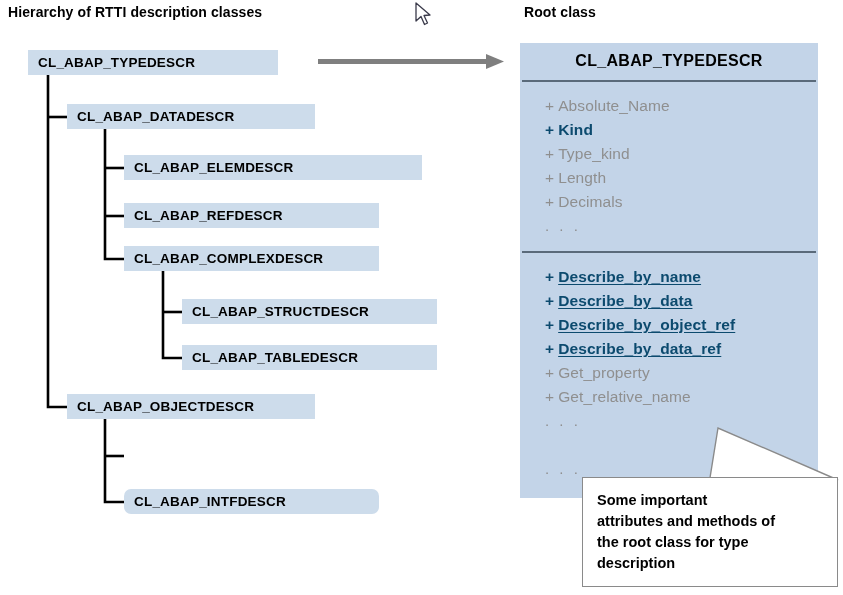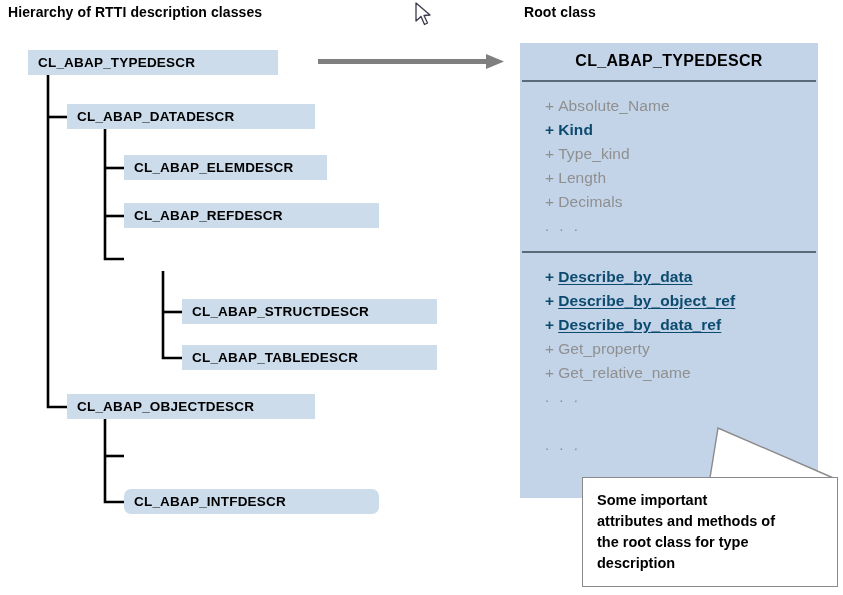--- a/index.html
+++ b/index.html
@@ -175,22 +175,23 @@
 
       <path d="M 163 271 L 163 358 L 182 358"></path>
       <path d="M 163 312 L 182 312"></path>
 
       <path d="M 105 419 L 105 502 L 124 502"></path>
       <path d="M 105 456 L 124 456"></path>
     </g>
   </svg>
 <div class="tree-node" style="left: 28px; top: 50px; width: 250px;">CL_ABAP_TYPEDESCR</div>
     <div class="tree-node" style="left: 67px; top: 104px; width: 248px;">CL_ABAP_DATADESCR</div>
-    <div class="tree-node" style="left: 124px; top: 155px; width: 203px;">CL_ABAP_ELEMDESCR</div>
+    <div class="tree-node" style="left: 124px; top: 155px; width: 298px;">CL_ABAP_ELEMDESCR</div>
     <div class="tree-node" style="left: 124px; top: 203px; width: 255px;">CL_ABAP_REFDESCR</div>
+    <div class="tree-node" style="left: 124px; top: 246px; width: 255px;">CL_ABAP_COMPLEXDESCR</div>
     <div class="tree-node" style="left: 182px; top: 299px; width: 255px;">CL_ABAP_STRUCTDESCR</div>
     <div class="tree-node" style="left: 182px; top: 345px; width: 255px;">CL_ABAP_TABLEDESCR</div>
     <div class="tree-node" style="left: 67px; top: 394px; width: 248px;">CL_ABAP_OBJECTDESCR</div>
     <div class="tree-node" style="left: 124px; top: 489px; width: 255px; border-radius: 7px;">CL_ABAP_INTFDESCR</div>
   </div>
 
 <svg id="flow-arrow" viewBox="0 0 200 30" width="200" height="30">
   <g fill="#7f7f7f">
     <rect x="8" y="11" width="172" height="5"></rect>
     <polygon points="176,6 194,13.5 176,21"></polygon>
@@ -205,20 +206,21 @@
   <div class="member-list" id="attributes-list">
       <div class="member-row"><span class="plus">+</span><span class="member-text">Absolute_Name</span></div>
       <div class="member-row emphasis"><span class="plus">+</span><span class="member-text">Kind</span></div>
       <div class="member-row"><span class="plus">+</span><span class="member-text">Type_kind</span></div>
       <div class="member-row"><span class="plus">+</span><span class="member-text">Length</span></div>
       <div class="member-row"><span class="plus">+</span><span class="member-text">Decimals</span></div>
       <div class="member-row ellipsis"><span class="member-text">. . .</span></div>
     </div>
   <div class="panel-sep" id="sep-2"></div>
   <div class="member-list" id="methods-list">
+      <div class="member-row emphasis underline"><span class="plus">+</span><span class="member-text">Describe_by_name</span></div>
       <div class="member-row emphasis underline"><span class="plus">+</span><span class="member-text">Describe_by_data</span></div>
       <div class="member-row emphasis underline"><span class="plus">+</span><span class="member-text">Describe_by_object_ref</span></div>
       <div class="member-row emphasis underline"><span class="plus">+</span><span class="member-text">Describe_by_data_ref</span></div>
       <div class="member-row"><span class="plus">+</span><span class="member-text">Get_property</span></div>
       <div class="member-row"><span class="plus">+</span><span class="member-text">Get_relative_name</span></div>
       <div class="member-row ellipsis"><span class="member-text">. . .</span></div>
       <div class="member-row" style="visibility: hidden;"><span class="member-text"></span></div>
       <div class="member-row ellipsis"><span class="member-text">. . .</span></div>
     </div>
 </div>

